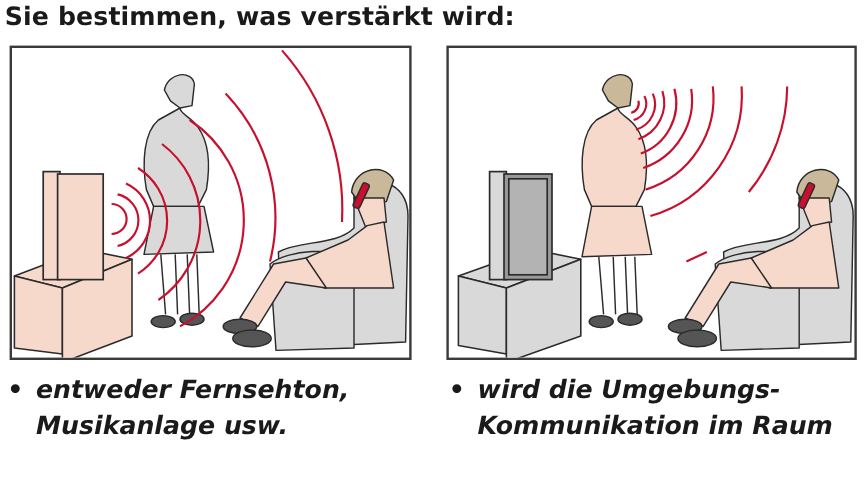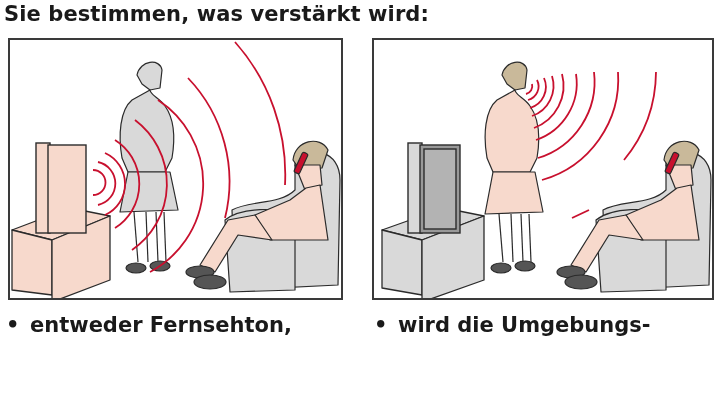--- a/index.html
+++ b/index.html
@@ -7,21 +7,21 @@
   .title { position: absolute; left: 4px; top: 2px; font-size: 21px; font-weight: bold; letter-spacing: 0.1px; white-space: nowrap; }
   .panel { position: absolute; top: 38px; width: 335px; height: 262px; border: 2px solid #3a3a3a; box-sizing: border-box; background: #fff; overflow: hidden; }
   .panel.left { left: 8px; }
   .panel.right { left: 372px; width: 342px; }
   .panel svg { position: absolute; left: 0; top: 0; }
   .caption { position: absolute; top: 310px; font-size: 21px; font-weight: bold; line-height: 30px; }
   .caption.left { left: 6px; width: 340px; }
   .caption.right { left: 374px; width: 346px; }
   .bullet-row { display: flex; }
   .bullet { width: 24px; flex: none; }
-  .lines { flex: 1; }
+  .lines { flex: 1; font-style: italic; }
   .lines span { display: block; white-space: nowrap; }
 </style>
 </head>
 <body>
 
 <div class="title">Sie bestimmen, was verstärkt wird:</div>
 
 <div class="panel left">
   <svg width="335" height="262" viewBox="0 0 335 262">
 
@@ -135,24 +135,28 @@
   </svg>
 </div>
 
 <div class="caption left">
   <div class="bullet-row">
     <span class="bullet">•</span>
     <div class="lines">
       <span>entweder Fernsehton,</span>
     </div>
   </div>
+  <div class="lines" style="padding-left:24px">
+    <span>Musikanlage usw.</span>
+  </div>
 </div>
 
 <div class="caption right">
   <div class="bullet-row">
     <span class="bullet">•</span>
     <div class="lines">
       <span>wird die Umgebungs-</span>
     </div>
   </div>
   <div class="lines" style="padding-left:24px">
+    <span>Kommunikation im Raum</span>
   </div>
 </div>
 
 </body></html>

